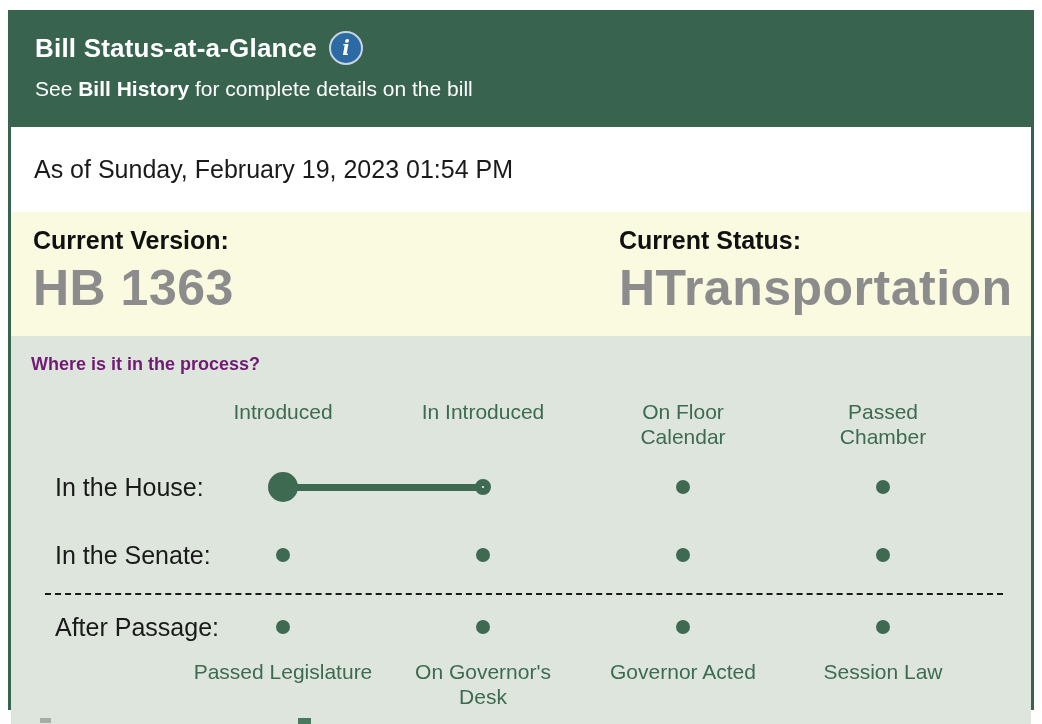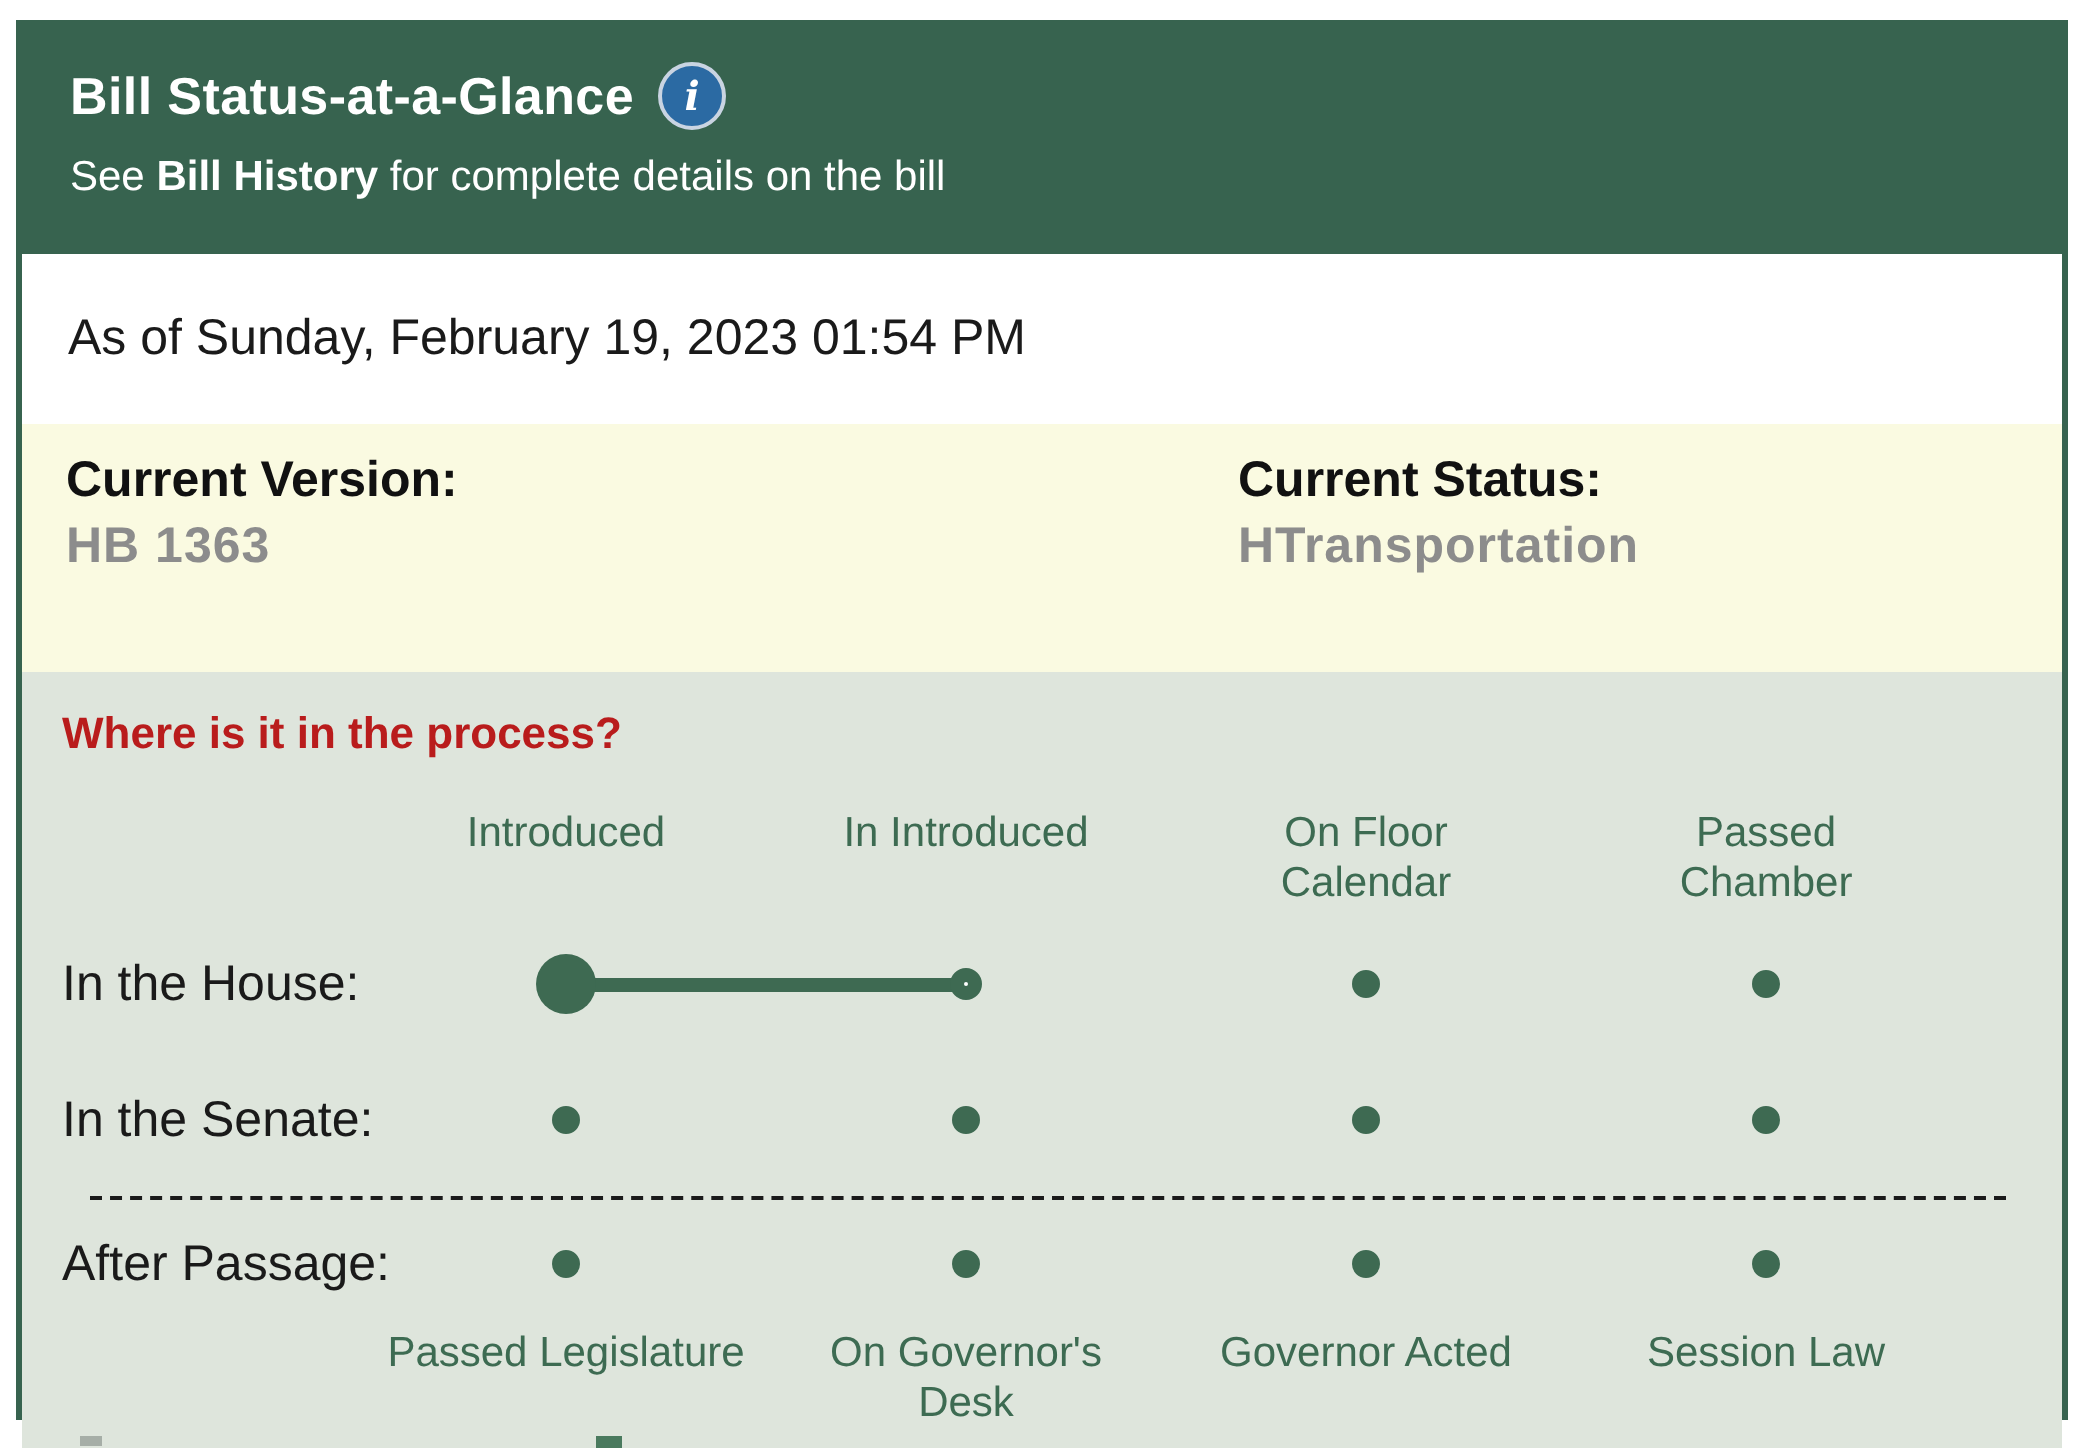--- a/index.html
+++ b/index.html
@@ -22,39 +22,39 @@
   
   .asof { height:85px; display:flex; align-items:center; padding-left:23px;
     font-size:25px; color:#1a1a1a; background:#ffffff; }
 
   
   .current { height:124px; background:#fafae1; display:flex; }
   .cur-col { padding-top:14px; }
   .cur-col.left  { width:608px; padding-left:22px; }
   .cur-col.right { flex:1; }
   .cur-label { font-size:25px; font-weight:bold; color:#111111; }
-  .cur-value { font-size:25px; font-weight:bold; color:#8c8c8c; margin-top:4px;
+  .cur-value { font-size:50px; font-weight:bold; color:#8c8c8c; margin-top:4px;
     letter-spacing:0.5px; }
 
   
   .process { background:#dee5dc; height:399px; padding-top:16px; }
-  .proc-heading { margin:2px 0 0 20px; font-size:22px; font-weight:bold; color:#b91c1c; }
+  .proc-heading { margin:2px 0 0 20px; font-size:18px; font-weight:bold; color:#701a75; }
 
   .pgrid { display:grid; grid-template-columns:172px repeat(4,200px); align-items:start; }
   .steplabel { text-align:center; color:#3d6b52; font-size:21px; line-height:25px;
     white-space:pre-line; }
   .steps-top { margin-top:24px; }
   .steps-bottom { margin-top:12px; }
 
   .prow { display:grid; grid-template-columns:172px repeat(4,200px); align-items:center;
     height:40px; position:relative; }
   .prow.house  { margin-top:18px; }
   .prow.senate { margin-top:28px; }
   .prow.after  { margin-top:12px;text-align:right; }
-  .rlabel { padding-left:20px; font-size:25px; color:#1a1a1a; white-space:nowrap; }
+  .rlabel { padding-left:44px; font-size:25px; color:#1a1a1a; white-space:nowrap; }
   .cell { display:flex; justify-content:center; align-items:center; position:relative; z-index:1; }
   .dot { border-radius:50%; display:block; }
   .dot--open        { width:12px; height:12px; background:#ffffff; border:7px solid #3e6a52; }
   .dot--open-linked { width:16px; height:16px; background:#ffffff; border:7px solid #3e6a52; }
   .dot--filled      { width:30px; height:30px; background:#3e6a52; border:none; }
   .connector { position:absolute; left:272px; width:200px; height:7px; top:calc(50% - 3.5px);
     background:#3e6a52; z-index:0; }
 
   .divider { margin:18px 28px 0 34px; border-top:2px dashed #1a1a1a; height:0; }
 

